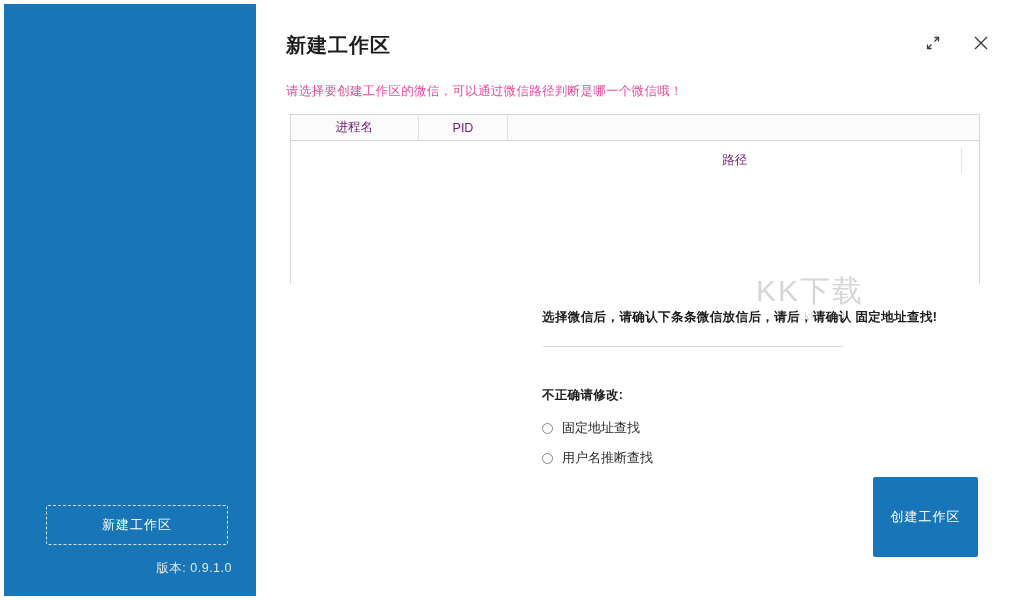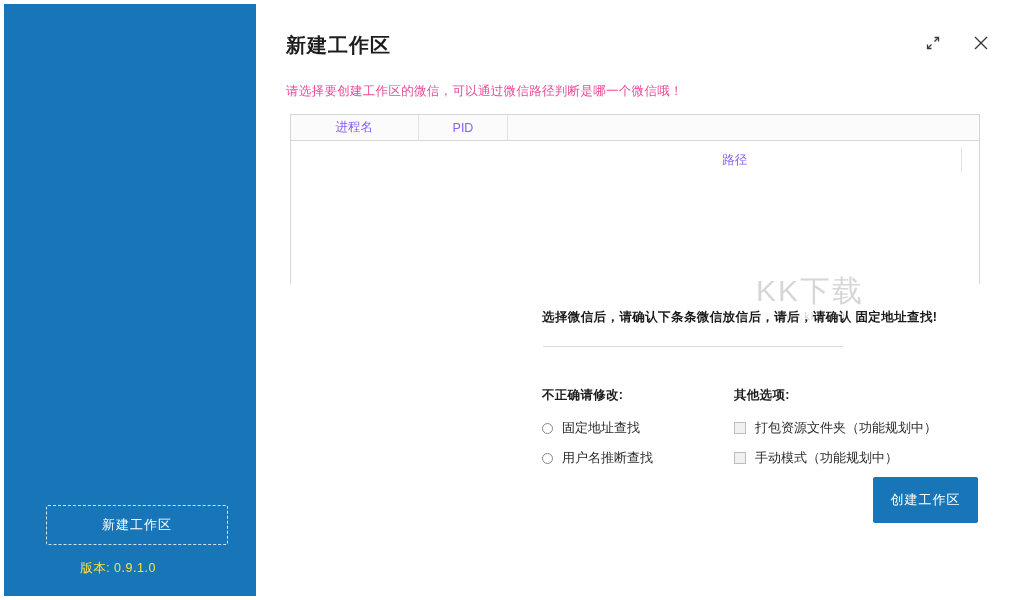--- a/index.html
+++ b/index.html
@@ -44,22 +44,22 @@
     align-items: center;
     justify-content: center;
     letter-spacing: 1px;
     cursor: pointer;
   }
   .version-text {
     position: absolute;
     left: 0;
     top: 556px;
     width: 228px;
-    text-align: center;
-    color: #fde047;
+    text-align: right;
+    color: #e5e5e5;
     font-size: 12.5px;
     letter-spacing: 0.5px;
   }
   
   .panel {
     position: absolute;
     left: 256px;
     top: 4px;
     width: 764px;
     height: 592px;
@@ -112,21 +112,21 @@
     box-sizing: border-box;
   }
   .table-head {
     display: flex;
     height: 25px;
     border-bottom: 1px solid #d6d6d6;
     background: #fbfbfb;
   }
   .th {
     font-size: 12.5px;
-    color: #8b5cf6;
+    color: #701a75;
     display: flex;
     align-items: center;
     justify-content: center;
     border-right: 1px solid #e2e2e2;
     box-sizing: border-box;
     height: 100%;
     font-weight: normal;
   }
   .th-proc { width: 128px; }
   .th-pid  { width: 90px; }
@@ -221,21 +221,21 @@
     margin-right: 9px;
     box-sizing: border-box;
     flex: none;
   }
   
   .create-btn {
     position: absolute;
     left: 617px;
     top: 473px;
     width: 105px;
-    height: 46px;
+    height: 80px;
     background: #1876b8;
     color: #ffffff;
     font-size: 13px;
     display: flex;
     align-items: center;
     justify-content: center;
     border: none;
     border-radius: 2px;
     cursor: pointer;
     letter-spacing: 1px;
@@ -310,30 +310,19 @@
       <div class="opt-row">
         <span class="radio-mark"></span>
         <span>固定地址查找</span>
       </div>
       <div class="opt-row">
         <span class="radio-mark"></span>
         <span>用户名推断查找</span>
       </div>
     </div>
 
-    <div class="group-other">
-      <div class="group-label">其他选项:</div>
-      <div class="opt-row">
-        <span class="check-mark"></span>
-        <span>打包资源文件夹（功能规划中）</span>
-      </div>
-      <div class="opt-row">
-        <span class="check-mark"></span>
-        <span>手动模式（功能规划中）</span>
-      </div>
-    </div>
 
     <button class="create-btn">创建工作区</button>
 
   </div>
 
 
 </div>
 
 </body></html>

